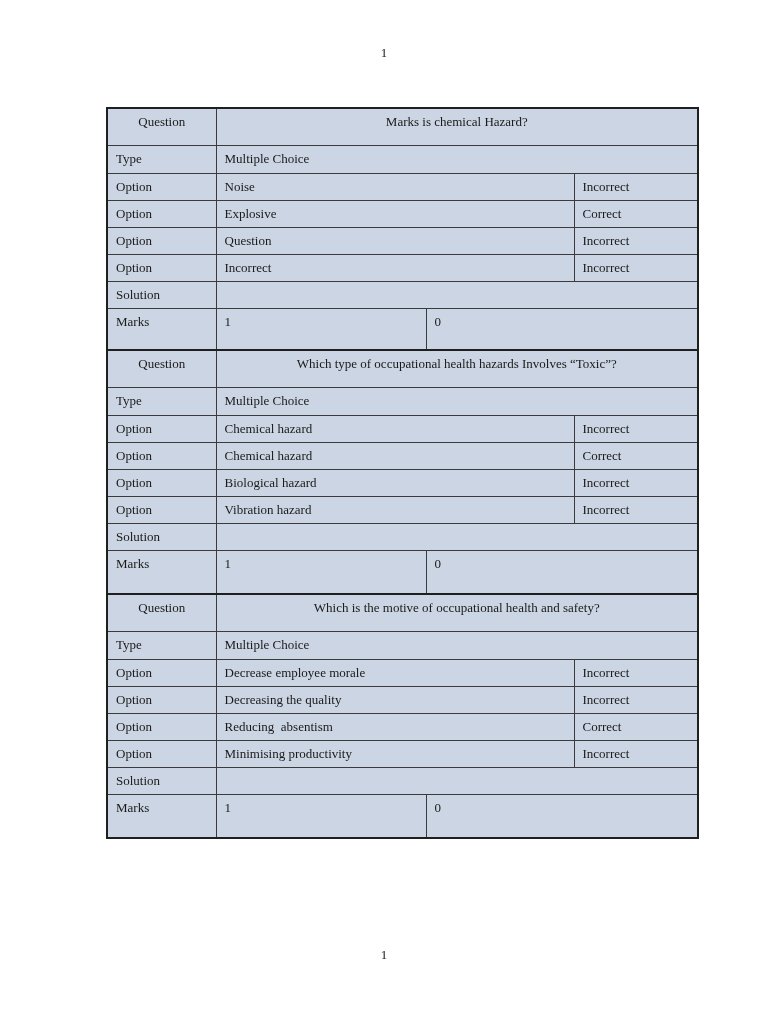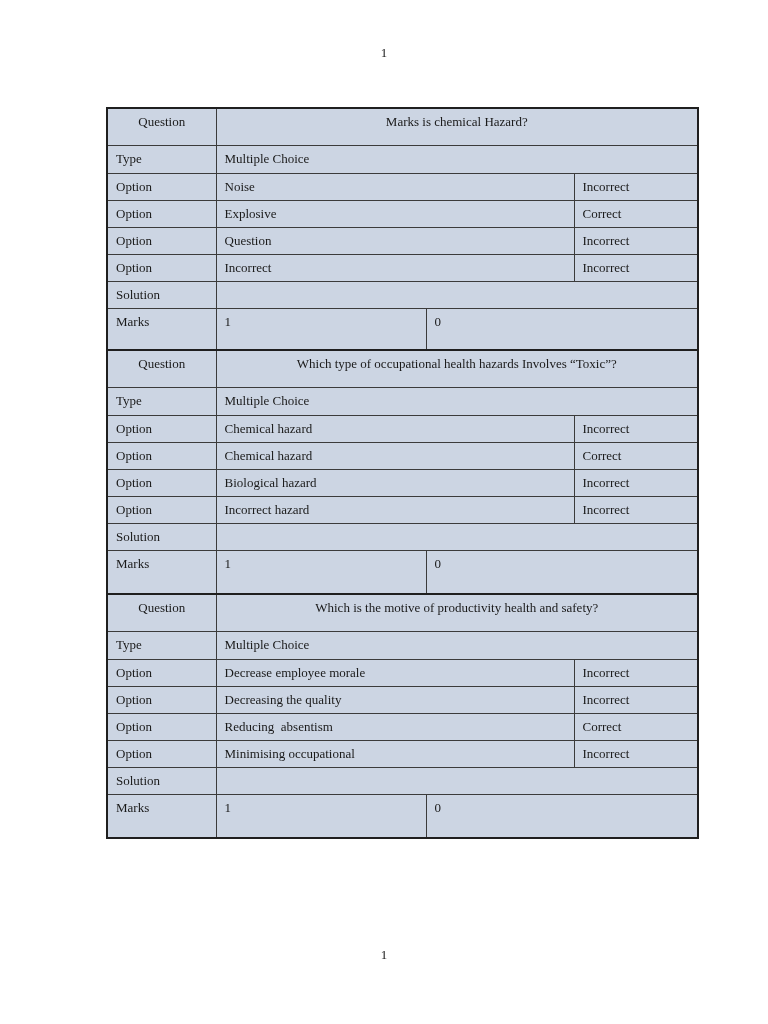--- a/index.html
+++ b/index.html
@@ -139,21 +139,21 @@
       <td colspan="2">Chemical hazard</td>
       <td>Correct</td>
     </tr>
     <tr class="r-option">
       <td>Option</td>
       <td colspan="2">Biological hazard</td>
       <td>Incorrect</td>
     </tr>
     <tr class="r-option">
       <td>Option</td>
-      <td colspan="2">Incorrect hazard</td>
+      <td colspan="2">Vibration hazard</td>
       <td>Incorrect</td>
     </tr>
     <tr class="r-solution">
       <td>Solution</td>
       <td colspan="3"></td>
     </tr>
     <tr class="r-marks">
       <td>Marks</td>
       <td>1</td>
       <td colspan="2">0</td>
@@ -164,21 +164,21 @@
   <table class="q-table" id="t3">
     <colgroup>
         <col class="c1">
         <col class="c2">
         <col class="c3">
         <col class="c4">
       </colgroup>
     <tbody>
         <tr class="r-question">
       <td>Question</td>
-      <td colspan="3">Which is the motive of productivity health and safety?</td>
+      <td colspan="3">Which is the motive of occupational health and safety?</td>
     </tr>
     <tr class="r-type">
       <td>Type</td>
       <td colspan="3">Multiple Choice</td>
     </tr>
     <tr class="r-option">
       <td>Option</td>
       <td colspan="2">Decrease employee morale</td>
       <td>Incorrect</td>
     </tr>
@@ -187,21 +187,21 @@
       <td colspan="2">Decreasing the quality</td>
       <td>Incorrect</td>
     </tr>
     <tr class="r-option">
       <td>Option</td>
       <td colspan="2">Reducing  absentism</td>
       <td>Correct</td>
     </tr>
     <tr class="r-option">
       <td>Option</td>
-      <td colspan="2">Minimising occupational</td>
+      <td colspan="2">Minimising productivity</td>
       <td>Incorrect</td>
     </tr>
     <tr class="r-solution">
       <td>Solution</td>
       <td colspan="3"></td>
     </tr>
     <tr class="r-marks">
       <td>Marks</td>
       <td>1</td>
       <td colspan="2">0</td>

